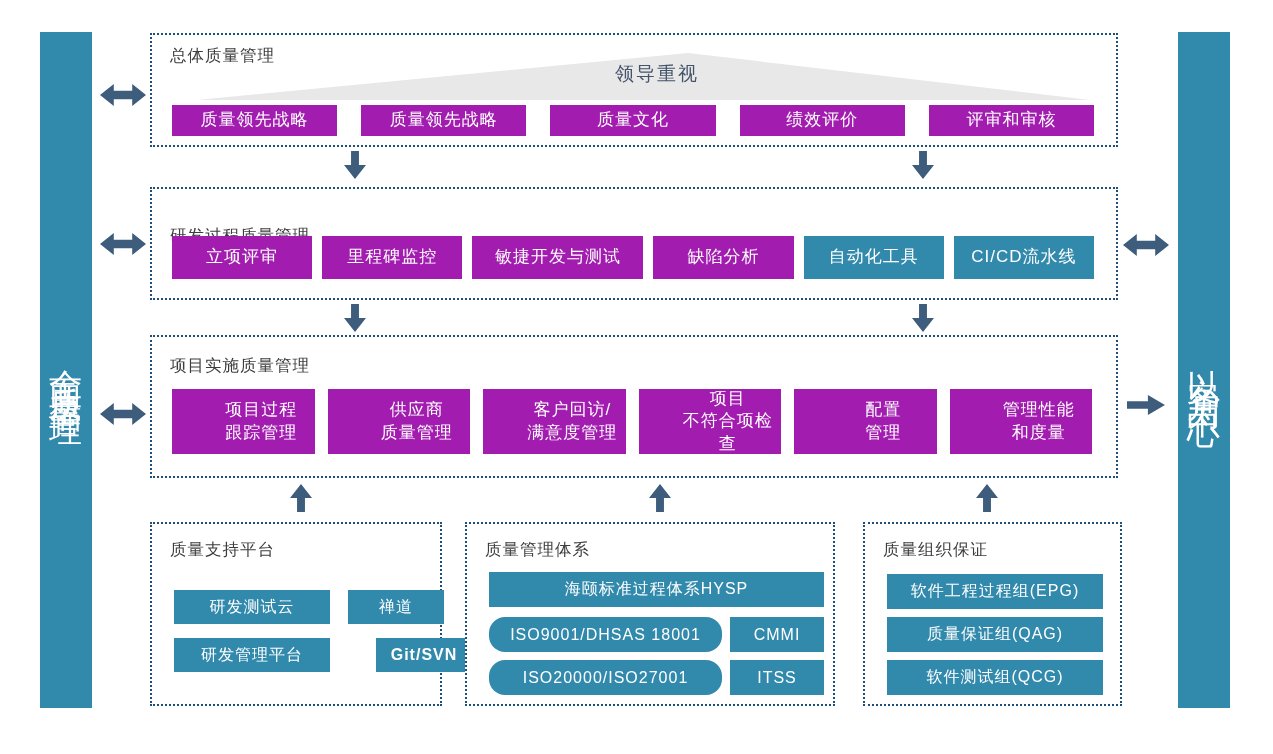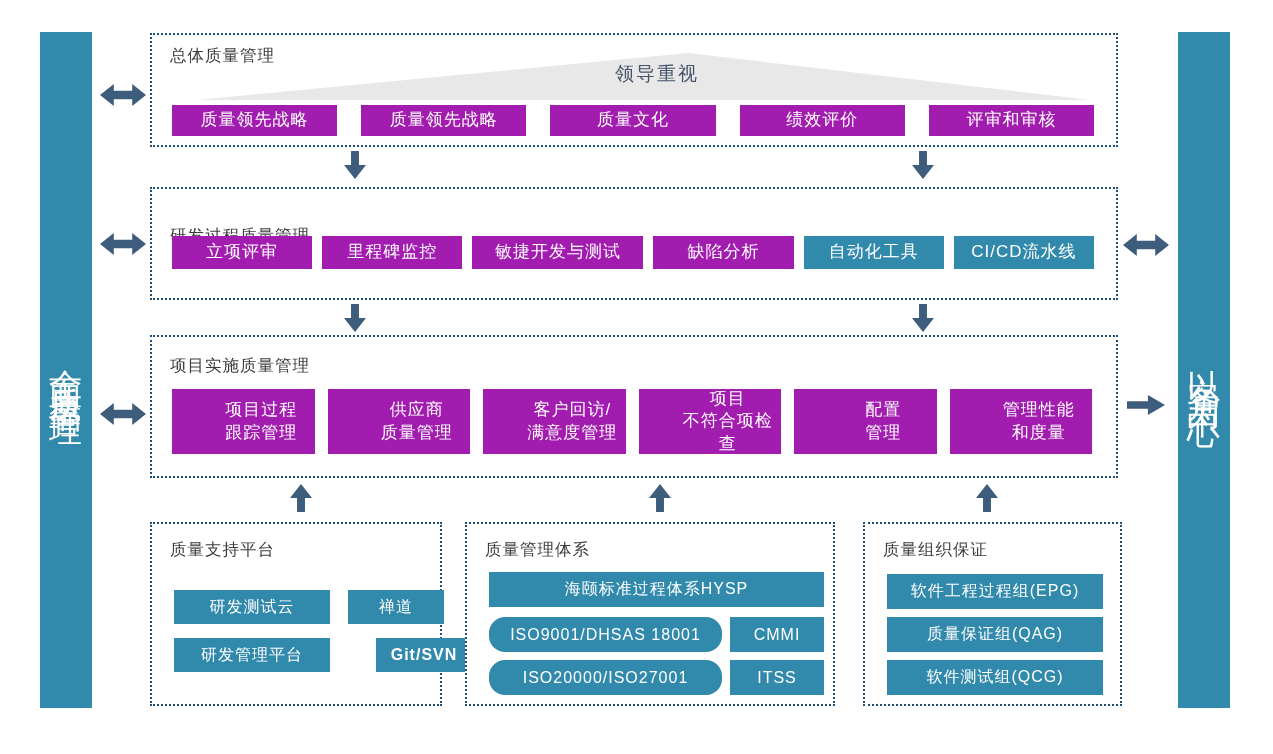--- a/index.html
+++ b/index.html
@@ -38,21 +38,21 @@
   .btnrow { position: absolute; display: flex; }
   .btn { display: flex; align-items: center; justify-content: center; color: #ffffff;
          font-size: 17px; letter-spacing: 1px; white-space: pre-line; text-align: center; line-height: 1.3; }
   .navy { background: #a21caf; }
   .teal { background: #3189ac; }
   .bold { font-weight: bold; margin-left: 36px; }
 
   #box-overall .btnrow { left: 20px; right: 22px; top: 70px; height: 31px; gap: 24px; }
   #box-overall .btn { flex: 1; }
 
-  #box-rnd .btnrow { left: 20px; right: 22px; top: 47px; height: 33px; gap: 10px; }
+  #box-rnd .btnrow { left: 20px; right: 22px; top: 47px; height: 43px; gap: 10px; }
   #box-rnd .btn { flex: 1; }
   #box-rnd .btn.wide { flex: 1.22; }
 
   #box-project .btnrow { left: 20px; right: 24px; top: 52px; height: 65px; gap: 13px; }
   #box-project .btn { flex: 1; padding-left: 36px; }
 
   
   .smallrow { position: absolute; display: flex; }
   .sbtn { background: #3189ac; color: #fff; font-size: 16px; letter-spacing: 1px;
           display: flex; align-items: center; justify-content: center; height: 35px; }

